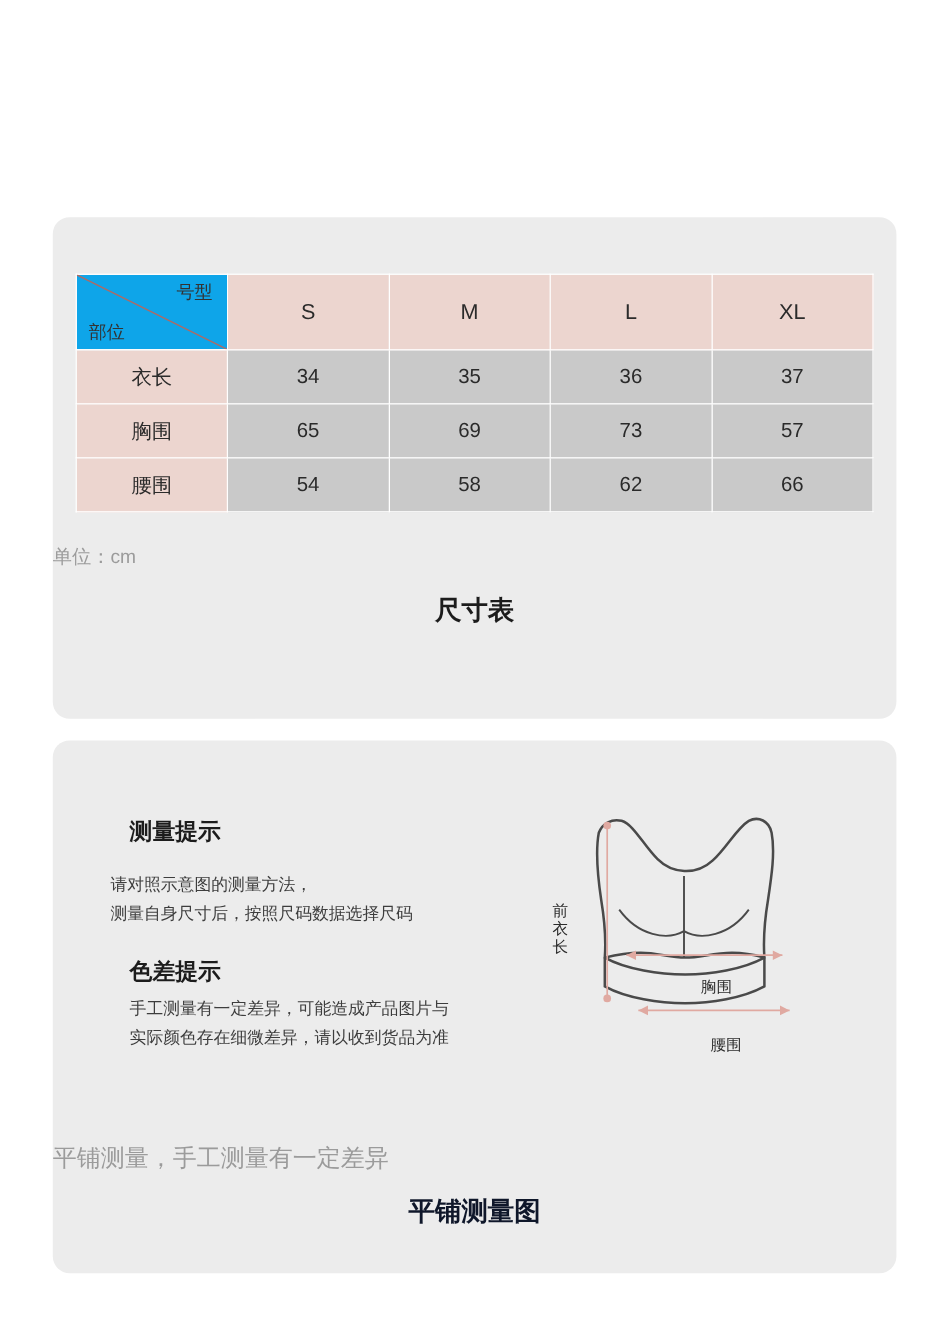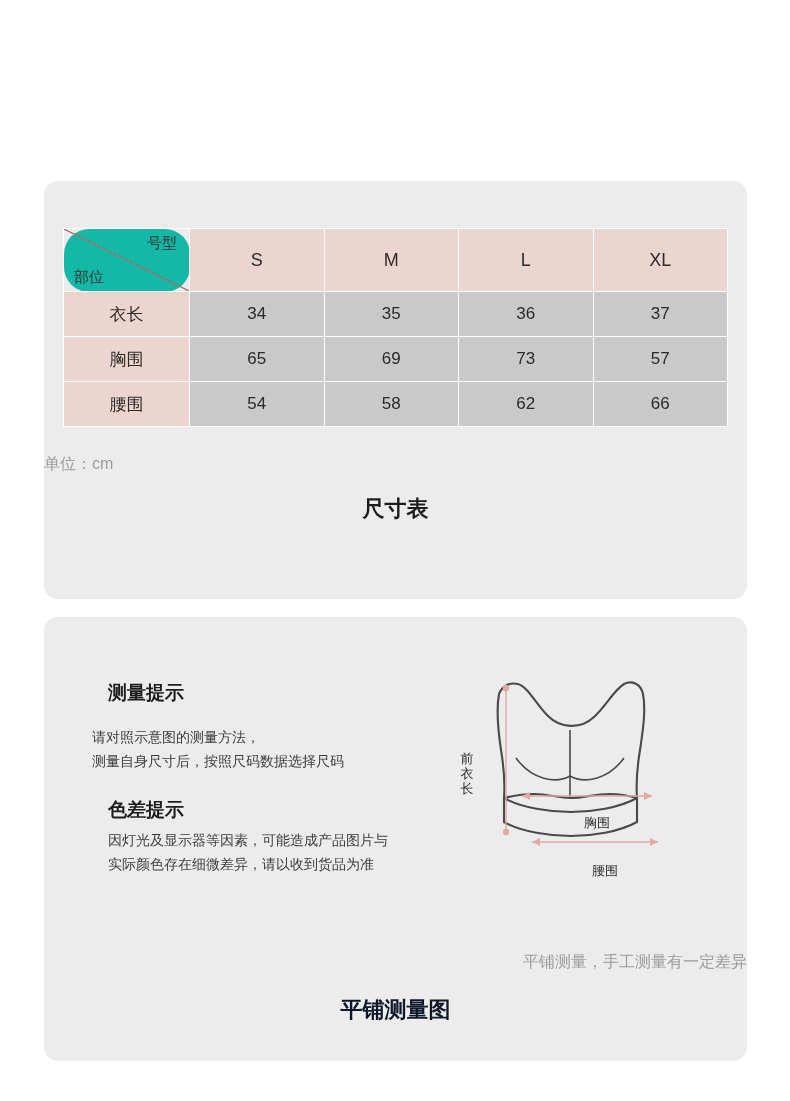--- a/index.html
+++ b/index.html
@@ -82,26 +82,25 @@
   }
   .size-table td {
     border: 1px solid #ffffff;
     text-align: center;
     font-size: 17px;
     color: #2a2a2a;
     height: 44px;
     padding: 0;
   }
   .size-table .corner-cell {
-    background: #14b8a6;
+    background: #0ea5e9;
     width: 125px;
     height: 62px;
     position: relative;
     padding: 0;
-    border-radius: 25px;
   }
   .corner-inner {
     position: relative;
     width: 100%;
     height: 100%;
   }
   .corner-inner svg {
     position: absolute;
     left: 0;
     top: 0;
@@ -171,22 +170,22 @@
   #tip1-heading { left: 64px; top: 63px; }
   #tip1-body    { left: 48px; top: 95px; width: 330px; margin-top: 14px; }
   #tip2-heading { left: 64px; top: 180px; }
   #tip2-body    { left: 64px; top: 212px; width: 340px; }
 
   .measure-note {
     position: absolute;
     width: 703px;
     left: 0;
     top: 335px;
-    text-align: right;
-    font-size: 16px;
+    text-align: left;
+    font-size: 20px;
     color: #9b9b9b;
   }
   .measure-caption {
     position: absolute;
     width: 703px;
     left: 0;
     top: 378px;
     text-align: center;
     font-size: 22px;
     font-weight: bold;
@@ -280,21 +279,21 @@
 <div class="panel" id="measure-panel">
 
   <div class="tip-heading" id="tip1-heading">测量提示</div>
   <div class="tip-body" id="tip1-body">
     <div>请对照示意图的测量方法，</div>
     <div>测量自身尺寸后，按照尺码数据选择尺码</div>
   </div>
 
   <div class="tip-heading" id="tip2-heading">色差提示</div>
   <div class="tip-body" id="tip2-body">
-    <div>因灯光及显示器等因素，可能造成产品图片与</div>
+    <div>手工测量有一定差异，可能造成产品图片与</div>
     <div>实际颜色存在细微差异，请以收到货品为准</div>
   </div>
 
   <div class="diagram">
     <svg width="280" height="220" viewBox="0 0 280 220">
 
       <path d="M55 22 C58 14 66 10 74 12 C84 15 92 32 104 44 C116 56 136 58 150 45
                C162 34 170 18 180 12 C188 8 197 12 199 22
                C202 38 199 58 196 78 C193 96 192 112 193 126
                C186 124 176 122 166 122 C150 122 140 126 127 126

